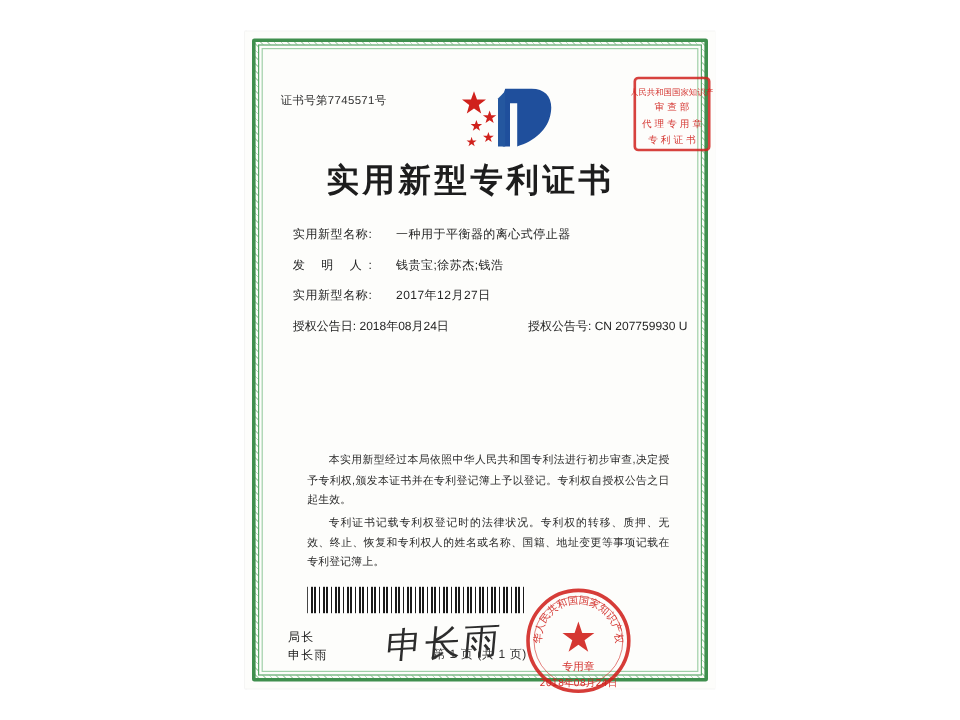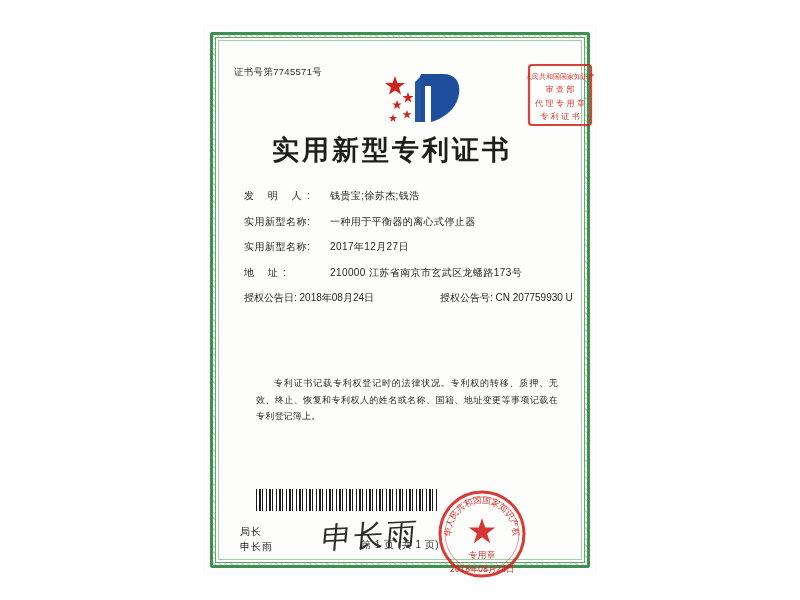--- a/index.html
+++ b/index.html
@@ -83,21 +83,21 @@
     left: 22px;
     top: 20px;
     right: 22px;
     bottom: 18px;
     color: #2b2b2b;
   }
 
   .cert-number {
     position: absolute;
     left: 8px;
-    top: 20px;
+    top: 32px;
     font-size: 9.5px;
     letter-spacing: 0.3px;
     color: #2f2f2f;
     white-space: nowrap;
   }
 
   
   .logo {
     position: absolute;
     left: 155px;
@@ -276,49 +276,46 @@
           <text x="34" y="30" font-family="DejaVu Sans, sans-serif" font-size="8" fill="#d0211c" text-anchor="middle" opacity="0.9">审 查 部</text>
           <text x="34" y="44" font-family="DejaVu Sans, sans-serif" font-size="8" fill="#d0211c" text-anchor="middle" opacity="0.9">代 理 专 用 章</text>
           <text x="34" y="57" font-family="DejaVu Sans, sans-serif" font-size="8" fill="#d0211c" text-anchor="middle" opacity="0.9">专 利 证 书</text>
         </svg>
       </div>
 
       <div class="title">实用新型专利证书</div>
 
       <div class="fields">
         <div class="field-row">
+          <span class="field-label">实用新型名称:</span>
+          <span class="field-value">一种用于平衡器的离心式停止器</span>
+        </div>
+        <div class="field-row">
           <span class="field-label spread">发 明 人:</span>
           <span class="field-value">钱贵宝;徐苏杰;钱浩</span>
         </div>
         <div class="field-row">
           <span class="field-label">实用新型名称:</span>
-          <span class="field-value">一种用于平衡器的离心式停止器</span>
-        </div>
-        <div class="field-row">
-          <span class="field-label">实用新型名称:</span>
           <span class="field-value">2017年12月27日</span>
-        </div>
-        <div class="field-row">
-          <span class="field-label spread">地 址:</span>
-          <span class="field-value">210000 江苏省南京市玄武区龙蟠路173号</span>
         </div>
 
         <div class="grant-row">
           <span class="first">
             <span>授权公告日:</span>
             <span>2018年08月24日</span>
           </span>
           <span>
             <span>授权公告号:</span>
             <span>CN 207759930 U</span>
           </span>
         </div>
       </div>
 
       <div class="body-text">
+        <p>本实用新型经过本局依照中华人民共和国专利法进行初步审查,决定授予专利权,颁发本证书并在专利登记簿上予以登记。专利权自授权公告之日起生效。</p>
         <p>专利证书记载专利权登记时的法律状况。专利权的转移、质押、无效、终止、恢复和专利权人的姓名或名称、国籍、地址变更等事项记载在专利登记簿上。</p>
       </div>
 
       <div class="barcode"></div>
 
       <div class="director">
         <div>局长</div>
         <div>申长雨</div>
       </div>
 

